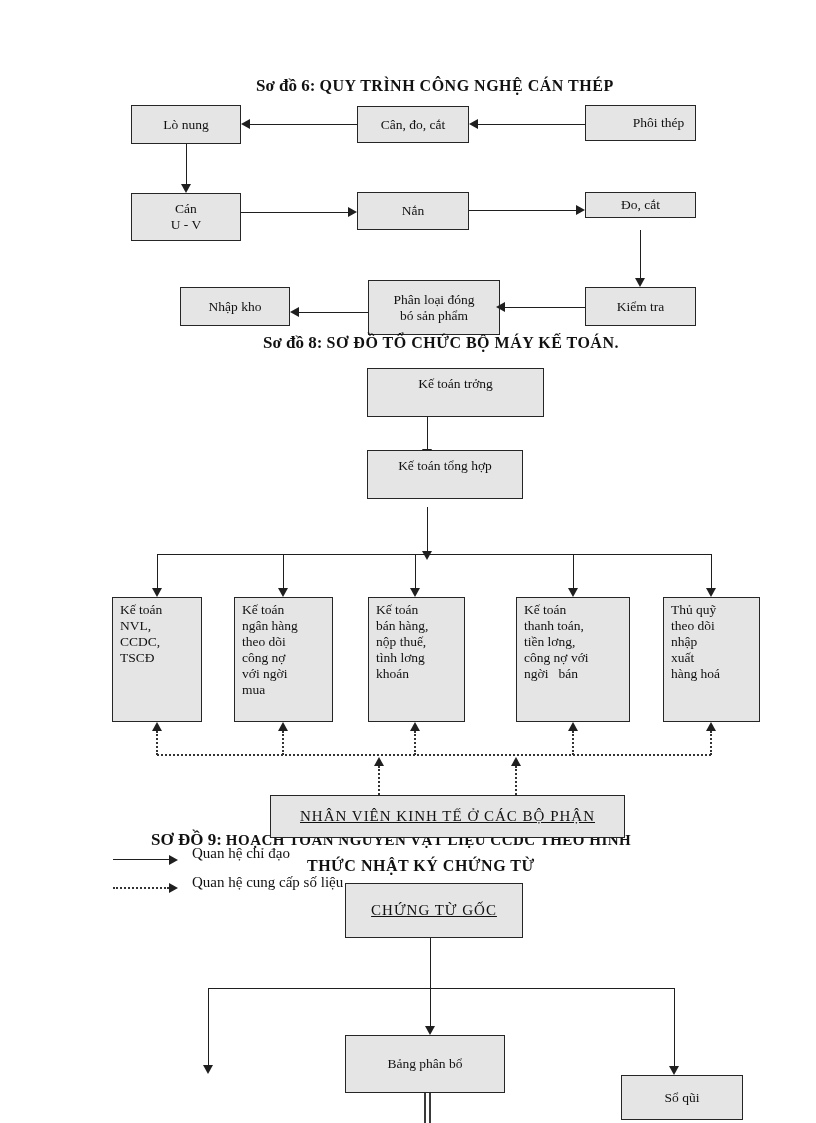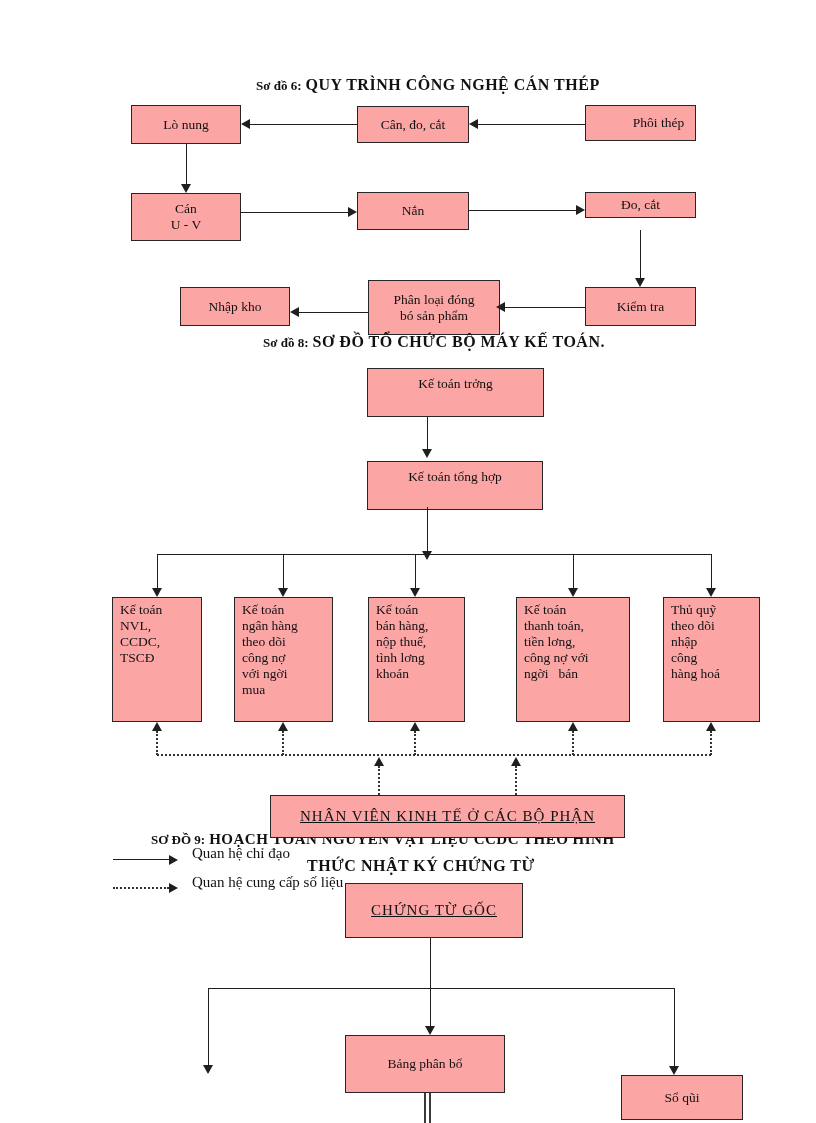--- a/index.html
+++ b/index.html
@@ -1,39 +1,39 @@
 <!DOCTYPE html>
 <html><head>
 <meta charset="utf-8">
 <style>
   html,body{margin:0;padding:0;background:#ffffff;}
   #page{
     position:relative;width:816px;height:1123px;background:#ffffff;
     font-family:"Liberation Serif","DejaVu Serif",serif;color:#111;overflow:hidden;
   }
   .box{
-    position:absolute;border:1.5px solid #262626;background:#fca5a5;
+    position:absolute;border:1.5px solid #262626;background:#e5e5e5;
     display:flex;align-items:center;justify-content:center;text-align:center;
     font-size:13.5px;line-height:1.18;box-sizing:border-box;
   }
   .box.topalign{align-items:flex-start;padding-top:7px;margin-left:28px;}
   .box.leftalign{align-items:flex-start;justify-content:flex-start;text-align:left;padding:4px 2px 0 7px;}
   .prewrap{white-space:pre-wrap;}
   .hl{position:absolute;height:0;border-top:1.5px solid #1f1f1f;}
   .vl{position:absolute;width:0;border-left:1.5px solid #1f1f1f;}
   .hl.dot{border-top:2px dotted #333;}
   .vl.dot{border-left:2px dotted #333;}
   .dbl{position:absolute;width:3px;border-left:2px solid #3a3a3a;border-right:2px solid #3a3a3a;box-sizing:content-box;}
   .arr{position:absolute;width:0;height:0;}
   .arr.down{border-left:5px solid transparent;border-right:5px solid transparent;border-top:9px solid #1f1f1f;}
   .arr.up{border-left:5px solid transparent;border-right:5px solid transparent;border-bottom:9px solid #1f1f1f;}
   .arr.left{border-top:5px solid transparent;border-bottom:5px solid transparent;border-right:9px solid #1f1f1f;}
   .arr.right{border-top:5px solid transparent;border-bottom:5px solid transparent;border-left:9px solid #1f1f1f;}
   .title{position:absolute;font-weight:bold;white-space:nowrap;}
-  .title .prefix{font-size:13px;}
+  .title .prefix{font-size:17px;}
   .title .main{font-size:16px;letter-spacing:0.5px;}
   .legend-label{position:absolute;font-size:15px;white-space:nowrap;}
   .z1{z-index:1;} .z2{z-index:2;text-decoration:underline;}
   .caps{letter-spacing:1px;font-size:15px;}
 </style>
 </head>
 <body>
 
 <div id="page">
 
@@ -78,21 +78,21 @@
   <div class="arr left" style="left:290px;top:307px;"></div>
 
   <div class="title" style="left:263px;top:333px;">
     <span class="prefix">Sơ đồ 8:</span>
     <span class="main">SƠ ĐỒ TỔ CHỨC BỘ MÁY KẾ TOÁN.</span>
   </div>
 
   <div class="box topalign" style="left:339px;top:368px;width:177px;height:49px;">Kế toán trởng</div>
   <div class="vl" style="left:427px;top:417px;height:32px;"></div>
   <div class="arr down" style="left:422px;top:449px;"></div>
-  <div class="box topalign" style="left:339px;top:461px;width:176px;height:49px;">Kế toán tổng hợp</div>
+  <div class="box topalign" style="left:339px;top:450px;width:156px;height:49px;">Kế toán tổng hợp</div>
 
   <div class="vl" style="left:427px;top:507px;height:47px;"></div>
   <div class="hl" style="left:157px;top:554px;width:554px;"></div>
   <div class="arr down" style="left:422px;top:551px;"></div>
 
   <div class="vl" style="left:157px;top:554px;height:34px;"></div>
   <div class="vl" style="left:283px;top:554px;height:34px;"></div>
   <div class="vl" style="left:415px;top:554px;height:34px;"></div>
   <div class="vl" style="left:573px;top:554px;height:34px;"></div>
   <div class="vl" style="left:711px;top:554px;height:34px;"></div>
@@ -118,21 +118,21 @@
 tình lơng
 khoán</div>
   <div class="box leftalign prewrap" style="left:516px;top:597px;width:114px;height:125px;">Kế toán
 thanh toán,
 tiền lơng,
 công nợ với
 ngời   bán</div>
   <div class="box leftalign prewrap" style="left:663px;top:597px;width:97px;height:125px;">Thủ quỹ
 theo dõi
 nhập
-công
+xuất
 hàng hoá</div>
 
   <div class="arr up" style="left:152px;top:722px;"></div>
   <div class="arr up" style="left:278px;top:722px;"></div>
   <div class="arr up" style="left:410px;top:722px;"></div>
   <div class="arr up" style="left:568px;top:722px;"></div>
   <div class="arr up" style="left:706px;top:722px;"></div>
   <div class="vl dot" style="left:156px;top:731px;height:24px;"></div>
   <div class="vl dot" style="left:282px;top:731px;height:24px;"></div>
   <div class="vl dot" style="left:414px;top:731px;height:24px;"></div>

